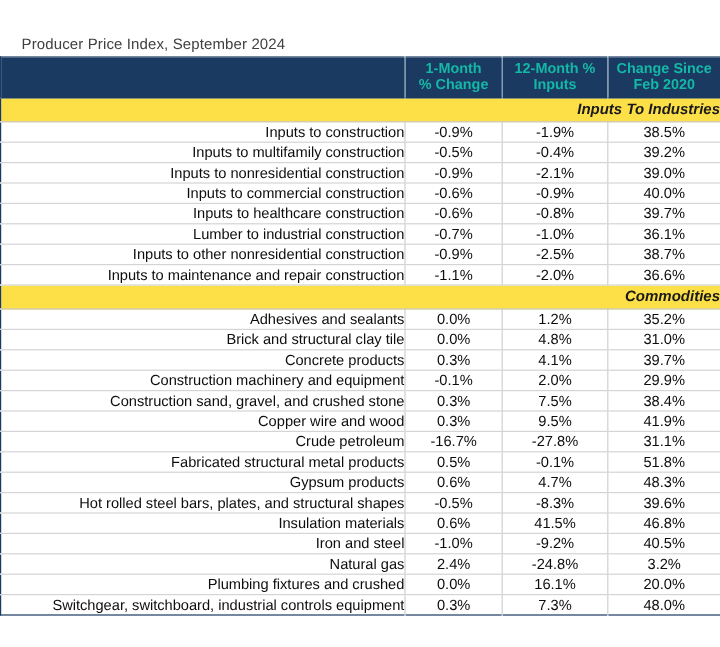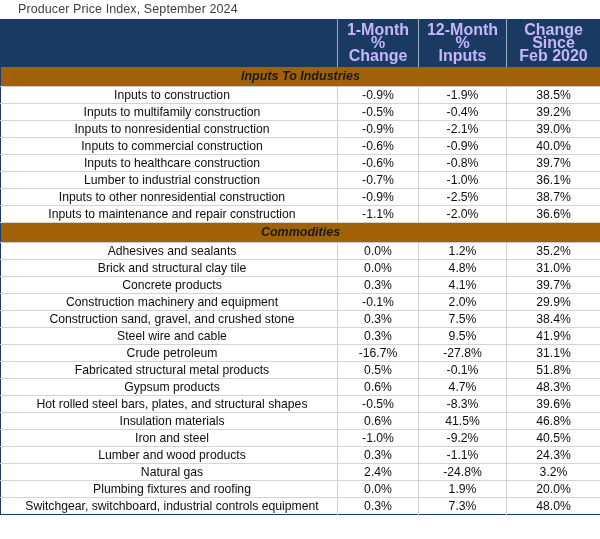--- a/index.html
+++ b/index.html
@@ -22,20 +22,21 @@
   }
 
   
   .title {
     font-size: 12.5px;
     color: #404040;
     padding: 2px 0 3px 18px;
     letter-spacing: 0.1px;
     line-height: 14px;
     white-space: nowrap;
+    margin-top: 28px;
   }
 
   
   table.ppi {
     width: 600px;
     border-collapse: collapse;
     table-layout: fixed;
     border-left: 1px solid #1b3a62;
     border-right: 1px solid #1b3a62;
     border-top: 1px solid #1b3a62;
@@ -43,66 +44,66 @@
   }
 
   col.c-label  { width: 337px; }
   col.c-m1     { width: 81px;  }
   col.c-m12    { width: 88px;  }
   col.c-since  { width: 94px;  }
 
   
   thead th {
     background: #1b3a62;
-    color: #c4b5fd;
-    font-size: 16px;
+    color: #14b8a6;
+    font-size: 12px;
     font-weight: bold;
     text-align: center;
     vertical-align: middle;
     padding: 3px 2px 4px 2px;
     line-height: 13px;
     border-right: 1px solid #9bb0c6;
     box-sizing: border-box;
     height: 33px;
   }
   thead th.h-blank {
     border-right: 1px solid #9bb0c6;
   }
   thead th.h-last {
     border-right: none;
   }
 
   
   tr.section td {
-    text-align: center;
+    text-align: right;
     font-weight: bold;
     font-style: italic;
     font-size: 12.5px;
     color: #1a1a1a;
     padding: 1px 0 2px 0;
-    background: #a16207;
+    background: #fde047;
     border-top: 1px solid #1b3a62;
     border-bottom: 1px solid #c9c9c9;
     line-height: 14px;
     height: 16px;
   }
 
   
   tbody tr.data td {
     font-size: 12.2px;
     color: #0d0d0d;
     border-bottom: 1px solid #d4d4d4;
     padding: 0;
     height: 16px;
     line-height: 16px;
     box-sizing: border-box;
     background: #ffffff;
   }
   td.label {
-    text-align: center;
+    text-align: right;
     padding-left: 6px !important;
     border-right: 1px solid #d0d0d0;
     white-space: nowrap;
     overflow: hidden;
     margin-top: 40px;
   }
   td.num {
     text-align: center;
     border-right: 1px solid #d0d0d0;
   }
@@ -224,21 +225,21 @@
           <td class="num">2.0%</td>
           <td class="num last">29.9%</td>
         </tr>
         <tr class="data">
           <td class="label">Construction sand, gravel, and crushed stone</td>
           <td class="num">0.3%</td>
           <td class="num">7.5%</td>
           <td class="num last">38.4%</td>
         </tr>
         <tr class="data">
-          <td class="label">Steel wire and cable</td>
+          <td class="label">Copper wire and wood</td>
           <td class="num">0.3%</td>
           <td class="num">9.5%</td>
           <td class="num last">41.9%</td>
         </tr>
         <tr class="data">
           <td class="label">Crude petroleum</td>
           <td class="num">-16.7%</td>
           <td class="num">-27.8%</td>
           <td class="num last">31.1%</td>
         </tr>
@@ -266,35 +267,29 @@
           <td class="num">41.5%</td>
           <td class="num last">46.8%</td>
         </tr>
         <tr class="data">
           <td class="label">Iron and steel</td>
           <td class="num">-1.0%</td>
           <td class="num">-9.2%</td>
           <td class="num last">40.5%</td>
         </tr>
         <tr class="data">
-          <td class="label">Lumber and wood products</td>
-          <td class="num">0.3%</td>
-          <td class="num">-1.1%</td>
-          <td class="num last">24.3%</td>
-        </tr>
-        <tr class="data">
           <td class="label">Natural gas</td>
           <td class="num">2.4%</td>
           <td class="num">-24.8%</td>
           <td class="num last">3.2%</td>
         </tr>
         <tr class="data">
-          <td class="label">Plumbing fixtures and roofing</td>
+          <td class="label">Plumbing fixtures and crushed</td>
           <td class="num">0.0%</td>
-          <td class="num">1.9%</td>
+          <td class="num">16.1%</td>
           <td class="num last">20.0%</td>
         </tr>
         <tr class="data">
           <td class="label">Switchgear, switchboard, industrial controls equipment</td>
           <td class="num">0.3%</td>
           <td class="num">7.3%</td>
           <td class="num last">48.0%</td>
         </tr>
       </tbody>
   </table>

